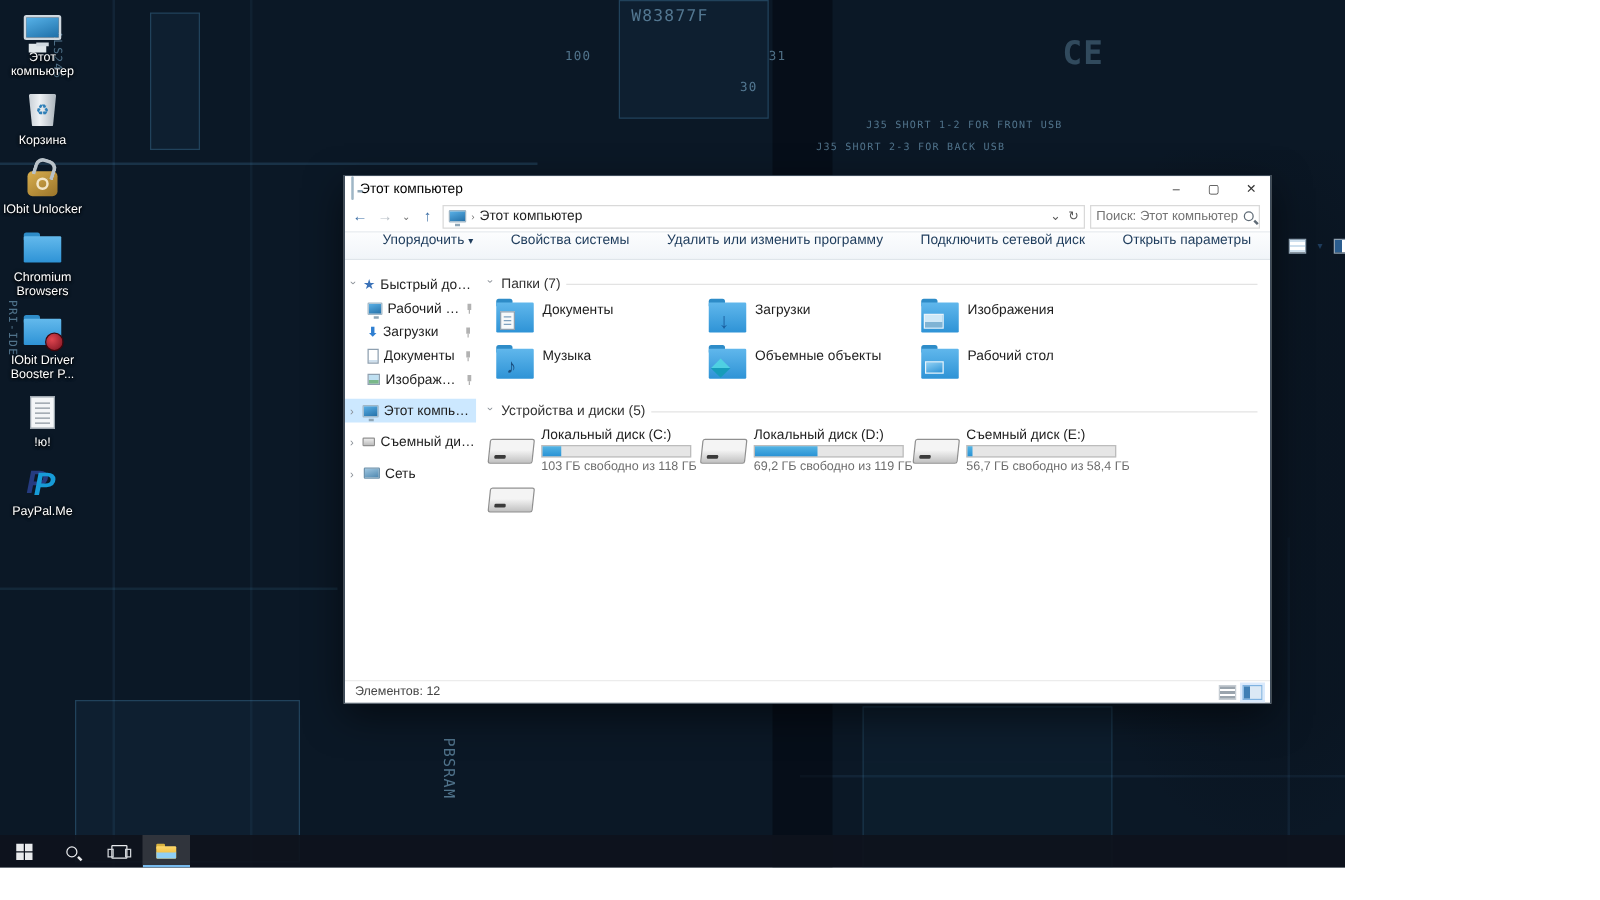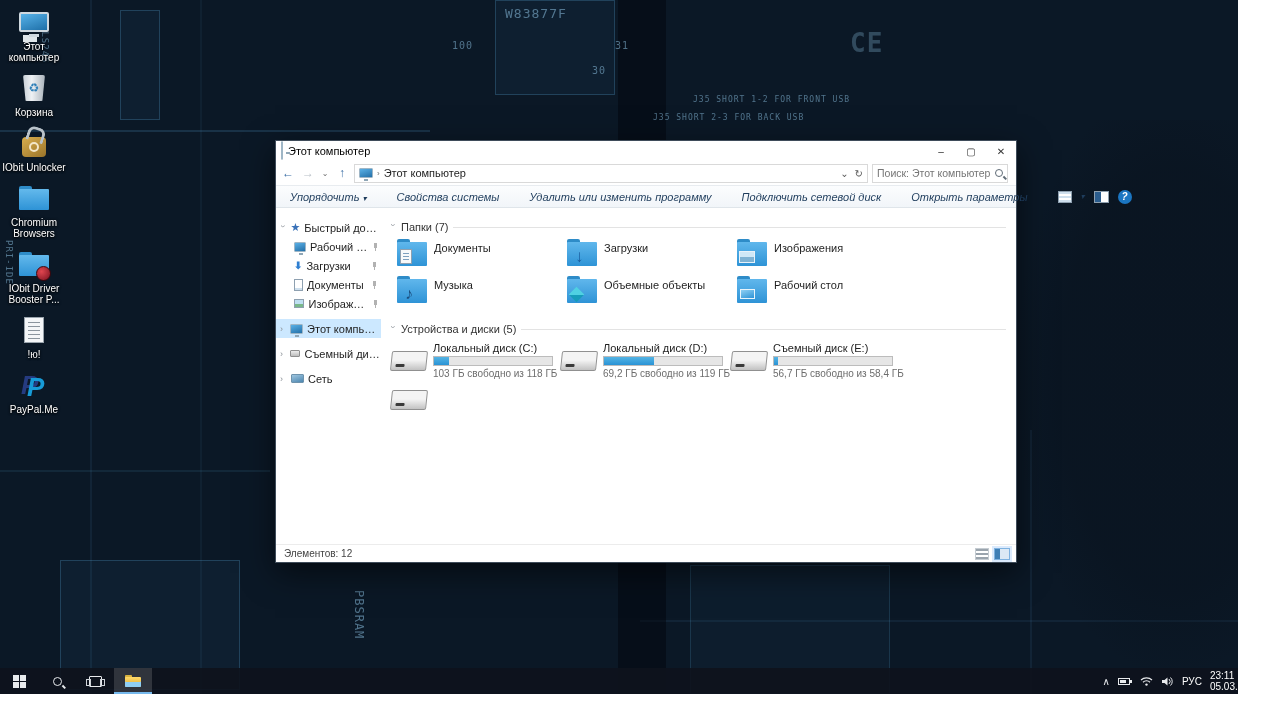--- a/index.html
+++ b/index.html
@@ -1,20 +1,20 @@
 <!DOCTYPE html>
 <html><head>
 <meta charset="utf-8">
 <style>
   * { margin:0; padding:0; box-sizing:border-box; }
   html,body { width:1280px; height:720px; overflow:hidden; font-family:"Liberation Sans", sans-serif; }
 
   
   .desktop {
-    position:relative; width:1238px; height:694px; overflow:hidden;
+    position:relative; width:1076px; height:694px; overflow:hidden;
     background:
       radial-gradient(ellipse 260px 180px at 1185px 55px, rgba(225,238,252,.95), rgba(140,185,230,.35) 55%, transparent 75%),
       radial-gradient(ellipse 230px 300px at 1205px 330px, rgba(90,160,215,.55), rgba(40,100,160,.25) 60%, transparent 80%),
       radial-gradient(ellipse 300px 260px at 1150px 560px, rgba(45,120,185,.45), transparent 75%),
       radial-gradient(ellipse 420px 260px at 480px 640px, rgba(40,150,210,.28), transparent 75%),
       radial-gradient(ellipse 420px 240px at 320px 80px, rgba(45,110,165,.30), transparent 75%),
       radial-gradient(ellipse 500px 400px at 40px 400px, rgba(25,70,110,.35), transparent 80%),
       linear-gradient(100deg, #08121f 0%, #0c1c30 35%, #133click 0%, #123049 68%, #0a1a2c 100%);
     background-color:#0b1826;
   }
@@ -64,21 +64,21 @@
   .navbtn.dis { color:#b9c0c7; }
   .navbtn.small { font-size:8px; width:10px; color:#6d6d6d; }
   .addr-field { flex:1; height:19px; border:1px solid #d9d9d9; display:flex; align-items:center; padding:0 4px; gap:4px; font-size:11px; color:#1e1e1e; }
   .addr-chev { font-size:8px; color:#6d6d6d; }
   .addr-right { margin-left:auto; display:flex; gap:6px; color:#5a5a5a; font-size:10px; }
   .search-field { width:136px; height:19px; border:1px solid #d9d9d9; display:flex; align-items:center; padding:0 4px; }
   .search-field input { border:none; outline:none; flex:1; font-size:10.5px; color:#444; font-family:"Liberation Sans",sans-serif; min-width:0; }
   .lens { width:8px; height:8px; border:1.5px solid #5f6b76; border-radius:50%; position:relative; flex:0 0 auto; }
   .lens::after { content:""; position:absolute; left:7px; top:7px; width:4px; height:1.5px; background:#5f6b76; transform:rotate(45deg); }
 
-  .cmdbar { height:23px; display:flex; align-items:center; background:linear-gradient(#fcfdfe,#f1f5f9); border-top:1px solid #e8ecf0; border-bottom:1px solid #dfe5ea; padding:0 8px 0 14px; font-size:11px; color:#1e3c5c; flex:0 0 auto;font-style:italic; }
+  .cmdbar { height:23px; display:flex; background:linear-gradient(#fcfdfe,#f1f5f9); border-top:1px solid #e8ecf0; border-bottom:1px solid #dfe5ea; padding:0 8px 0 30px; font-size:11px; color:#1e3c5c; flex:0 0 auto; }
   .cmd-item { margin-right:30px; white-space:nowrap; }
   .cmd-caret { font-size:8px; color:#1e3c5c; }
   .cmd-right { margin-left:auto; display:flex; align-items:center; gap:9px; }
   .ic-views { width:14px; height:12px; border:1px solid #8ea0b0; background:repeating-linear-gradient(180deg,#cfe0ee 0 2px,#fff 2px 4px); }
   .ic-pane { width:15px; height:12px; border:1px solid #8ea0b0; background:linear-gradient(90deg,#2b5d8e 0 6px,#fff 6px); }
   .ic-help { width:14px; height:14px; border-radius:50%; background:#1b76c2; color:#fff; font-size:10px; font-weight:bold; display:flex; align-items:center; justify-content:center; }
 
   .main { flex:1; display:flex; min-height:0; }
   .sidebar { width:105px; flex:0 0 auto; padding-top:10px; font-size:11px; color:#1e1e1e; overflow:hidden; }
   .sb-row { height:19px; display:flex; align-items:center; gap:4px; padding-left:4px; white-space:nowrap; }

